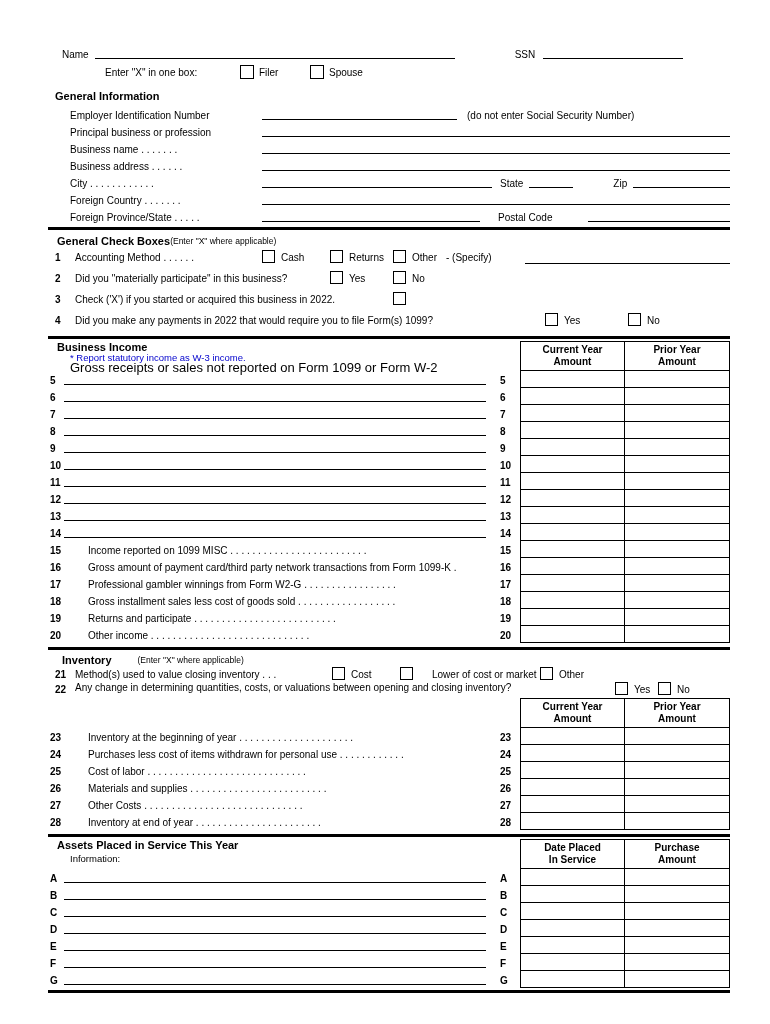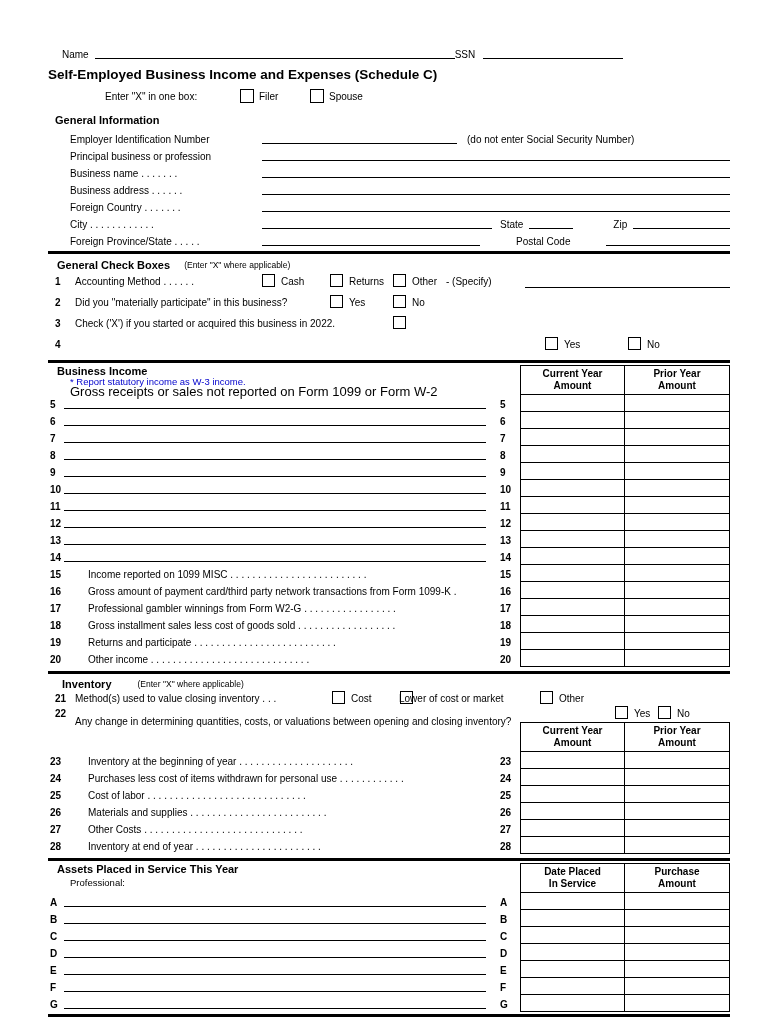--- a/index.html
+++ b/index.html
@@ -6,21 +6,21 @@
   html,body{background:#ffffff;}
   .page{width:770px;height:1024px;background:#fff;color:#000;
     font-family:"Liberation Sans","DejaVu Sans",sans-serif;font-size:10px;
     padding:44px 40px 0 48px;position:relative;overflow:hidden;}
 
   
   .topline{display:flex;align-items:flex-end;height:16px;}
   .name-label{margin-left:14px;}
   .uline{border-bottom:1px solid #000;margin-bottom:1px;height:10px;}
   .name-line{width:360px;margin-left:6px;}
-  .ssn-label{}
+  .ssn-label{margin-left:60px;}
   .ssn-line{width:140px;margin-left:8px;}
   .form-title{font-size:13.5px;font-weight:bold;margin-top:7px;height:17px;}
 
   
   .enterx{position:relative;height:20px;margin-top:3px;}
   .ex-prompt{position:absolute;left:57px;top:4px;}
   .cbx{position:absolute;width:14px;height:14px;border:1px solid #000;top:2px;background:#fff;}
   .ex-lbl{position:absolute;top:4px;}
 
   
@@ -29,21 +29,21 @@
   .girow{display:flex;align-items:flex-end;height:17px;}
   .gi-label{margin-left:22px;width:192px;white-space:nowrap;}
   .giline{border-bottom:1px solid #000;margin-bottom:1px;height:10px;}
   .grow{flex:1;}
   .gi-note{margin-left:10px;white-space:nowrap;}
   .gi-mid{white-space:nowrap;}
 
   .hrule{border-top:3px solid #000;margin-top:4px;}
 
   
-  .gcb-headrow{display:flex;align-items:flex-end;gap:14px;padding-left:9px;margin-top:3px;height:14px;}
+  .gcb-headrow{display:flex;align-items:flex-end;padding-left:9px;margin-top:3px;height:14px;}
   .sub-note{font-size:8.5px;padding-bottom:1px;}
   .cbrow{position:relative;height:21px;}
   .cbrow .rnum{position:absolute;left:7px;top:5px;font-weight:bold;}
   .cbrow .clabel{position:absolute;left:27px;top:5px;white-space:nowrap;}
   .cbrow .copt{position:absolute;top:5px;white-space:nowrap;}
   .cbrow .cbx{top:3px;width:13px;height:13px;}
   .specline{position:absolute;left:477px;right:0;bottom:4px;border-bottom:1px solid #000;}
 
   
   .bi-head{display:flex;margin-top:2px;height:30px;}
@@ -76,21 +76,20 @@
 
 <div class="page">
 
   <div class="topline">
     <span class="name-label">Name</span>
     <span class="uline name-line"></span>
     <span class="ssn-label">SSN</span>
     <span class="uline ssn-line"></span>
   </div>
 
-  <div class="form-title">Self-Employed Business Income and Expenses (Schedule C)</div>
 
   <div class="enterx">
     <span class="ex-prompt">Enter "X" in one box:</span>
     <span class="cbx" style="left:192px"></span>
     <span class="ex-lbl" style="left:211px">Filer</span>
     <span class="cbx" style="left:262px"></span>
     <span class="ex-lbl" style="left:281px">Spouse</span>
   </div>
 
   <div class="sec-heading gi-heading">General Information</div>
@@ -106,35 +105,35 @@
   </div>
   <div class="girow">
     <span class="gi-label">Business name  .  .  .  .  .  .  .</span>
     <span class="giline grow"></span>
   </div>
   <div class="girow">
     <span class="gi-label">Business address  .  .  .  .  .  .</span>
     <span class="giline grow"></span>
   </div>
   <div class="girow">
-    <span class="gi-label">Foreign Country .  .  .  .  .  .  .</span>
-    <span class="giline grow"></span>
-  </div>
-  <div class="girow">
     <span class="gi-label">City  .  .  .  .  .  .  .  .  .  .  .  .</span>
     <span class="giline" style="width:230px"></span>
     <span class="gi-mid" style="margin-left:8px">State</span>
     <span class="giline" style="width:44px;margin-left:6px"></span>
     <span class="gi-mid" style="margin-left:40px">Zip</span>
     <span class="giline grow" style="margin-left:6px"></span>
   </div>
   <div class="girow">
+    <span class="gi-label">Foreign Country .  .  .  .  .  .  .</span>
+    <span class="giline grow"></span>
+  </div>
+  <div class="girow">
     <span class="gi-label">Foreign Province/State .  .  .  .  .</span>
     <span class="giline" style="width:218px"></span>
-    <span class="gi-mid" style="margin-left:36px">Postal Code</span>
+    <span class="gi-mid" style="margin-left:18px">Postal Code</span>
     <span class="giline grow" style="margin-left:36px"></span>
   </div>
 
   <div class="hrule"></div>
 
   <div class="gcb-headrow">
     <span class="sec-heading">General Check Boxes</span>
     <span class="sub-note">(Enter "X" where applicable)</span>
   </div>
 
@@ -161,20 +160,21 @@
   </div>
 
   <div class="cbrow">
     <span class="rnum">3</span>
     <span class="clabel">Check ('X') if you started or acquired this business in 2022.</span>
     <span class="cbx" style="left:345px"></span>
   </div>
 
   <div class="cbrow" style="height:22px">
     <span class="rnum">4</span>
+    <span class="clabel">Did you make any payments in 2022 that would require you to file Form(s) 1099?</span>
     <span class="cbx" style="left:497px"></span>
     <span class="copt" style="left:516px">Yes</span>
     <span class="cbx" style="left:580px"></span>
     <span class="copt" style="left:599px">No</span>
   </div>
 
   <div class="hrule"></div>
 
   <div class="bi-head">
     <div class="bi-left">
@@ -334,28 +334,28 @@
     <span class="sec-heading">Inventory</span>
     <span class="sub-note">(Enter "X" where applicable)</span>
   </div>
 
   <div class="cbrow r21">
     <span class="rnum" style="top:3px">21</span>
     <span class="clabel" style="top:3px">Method(s) used to value closing inventory  .  .  .</span>
     <span class="cbx" style="left:284px;top:1px"></span>
     <span class="copt" style="left:303px;top:3px">Cost</span>
     <span class="cbx" style="left:352px;top:1px"></span>
-    <span class="copt" style="left:351px;top:3px">Lower of cost or market</span>
+    <span class="copt" style="left:384px;top:3px">Lower of cost or market</span>
     <span class="cbx" style="left:492px;top:1px"></span>
     <span class="copt" style="left:511px;top:3px">Other</span>
   </div>
 
   <div class="cbrow r22">
     <span class="rnum" style="top:2px">22</span>
-    <span class="clabel" style="top:10px">Any change in determining quantities, costs, or valuations between opening and closing inventory?</span>
+    <span class="clabel" style="top:0">Any change in determining quantities, costs, or valuations between opening and closing inventory?</span>
     <span class="cbx" style="left:567px;top:0"></span>
     <span class="copt" style="left:586px;top:2px">Yes</span>
     <span class="cbx" style="left:610px;top:0"></span>
     <span class="copt" style="left:629px;top:2px">No</span>
   </div>
 
   <div class="thbox offset">
     <div class="th tfirst">
       <div>Current Year</div>
       <div>Amount</div>
@@ -407,21 +407,21 @@
     <span class="rn">28</span>
     <span class="cell cfirst"></span>
     <span class="cell"></span>
   </div>
 
   <div class="hrule"></div>
 
   <div class="bi-head">
     <div class="bi-left">
       <div class="sec-heading">Assets Placed in Service This Year</div>
-      <div class="desc">Professional:</div>
+      <div class="desc">Information:</div>
     </div>
     <div class="thbox">
       <div class="th tfirst">
         <div>Date Placed</div>
         <div>In Service</div>
       </div>
       <div class="th">
         <div>Purchase</div>
         <div>Amount</div>
       </div>

